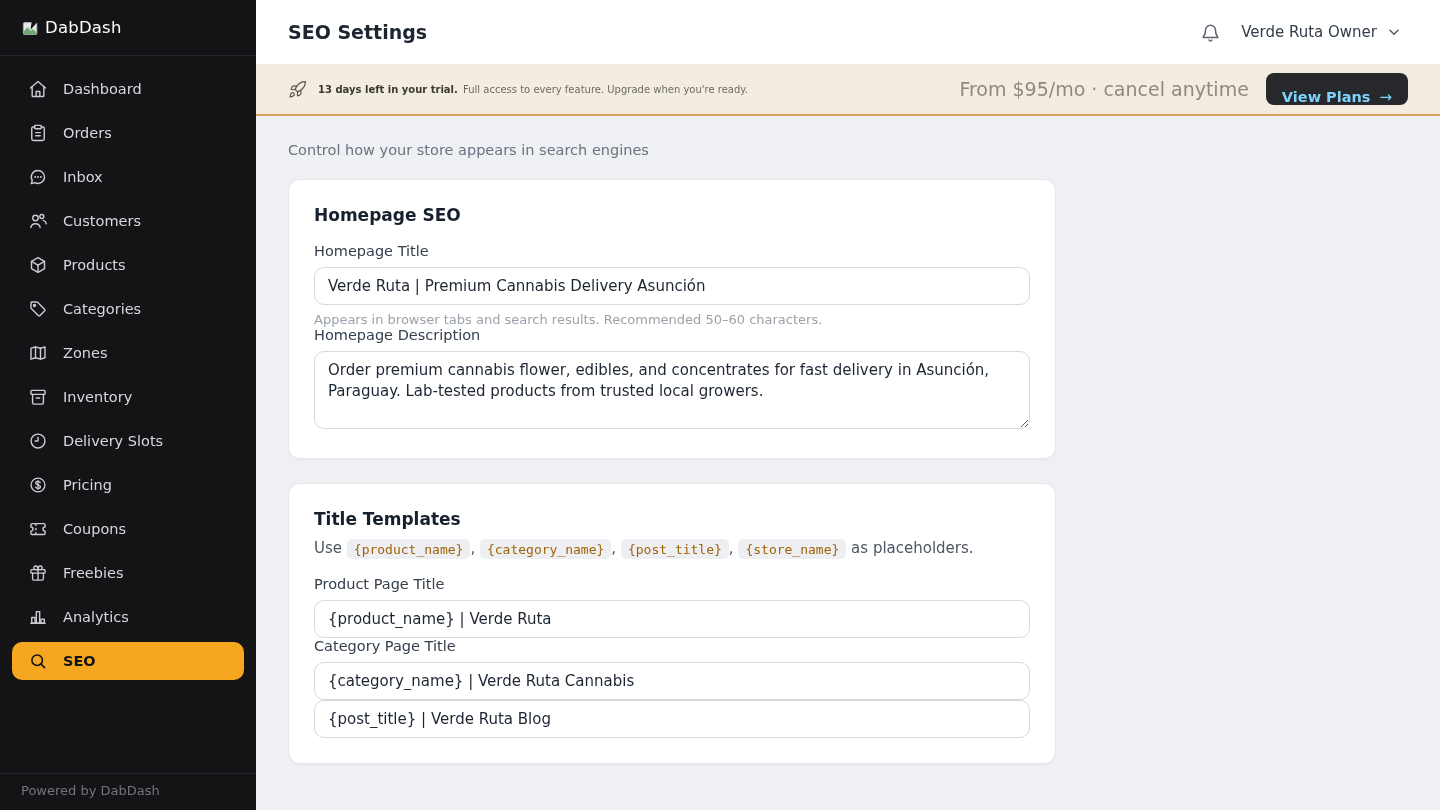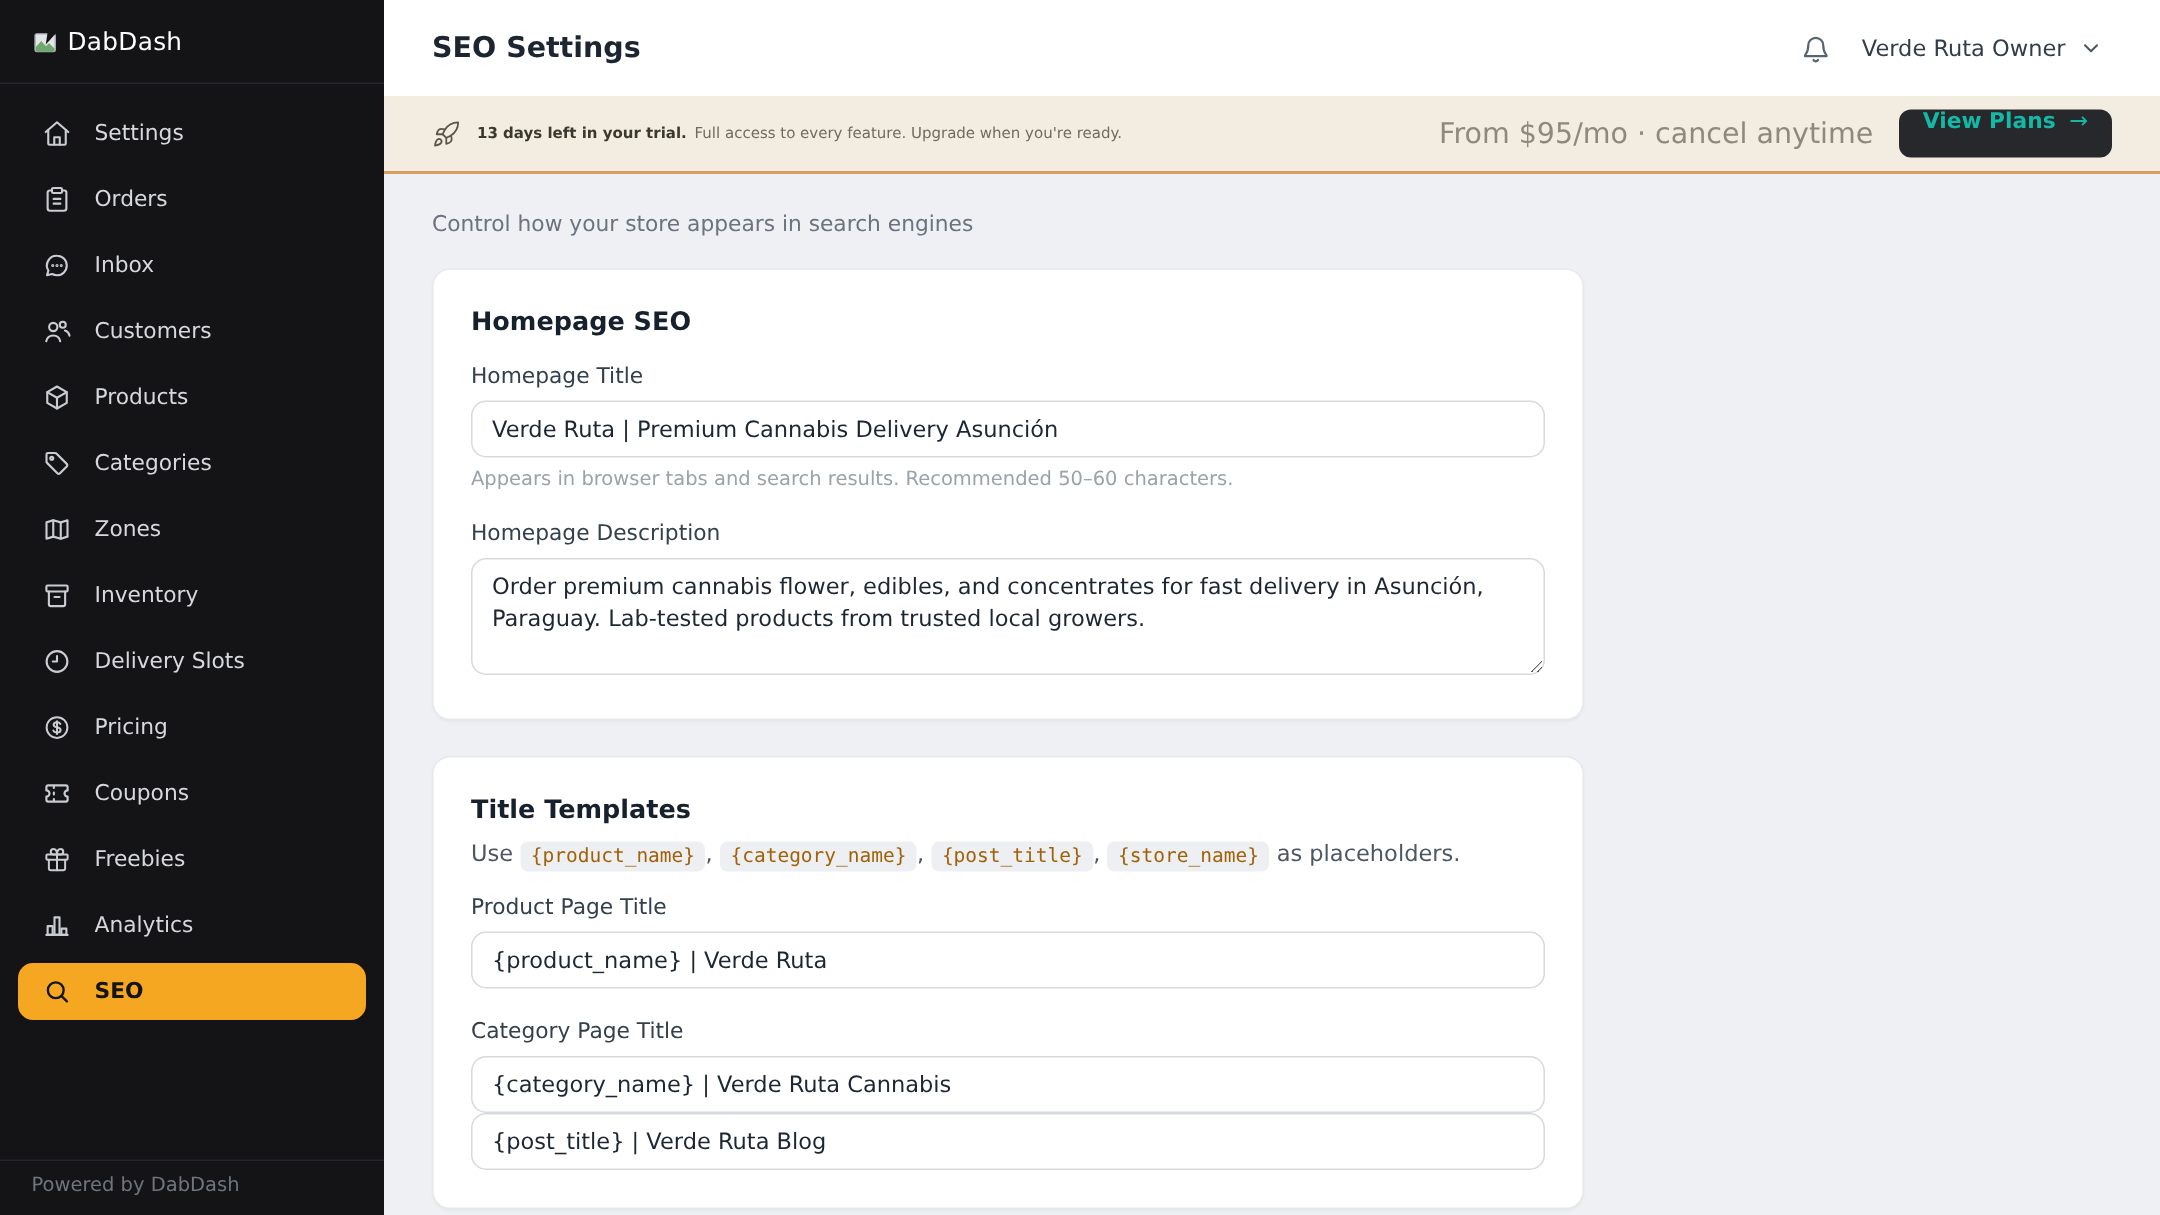--- a/index.html
+++ b/index.html
@@ -56,37 +56,37 @@
     border-bottom:2px solid var(--banner-border,#d7a063);
     display:flex; align-items:center; justify-content:space-between;
     padding:0 32px; flex:none;
   }
   .banner-left { display:flex; align-items:center; gap:11px; font-size:10px; color:#6e6b60; }
   .banner-left .rocket { color:#5a564b; flex:none; }
   .banner-title { font-weight:bold; color:#3b382f; margin-right:2px; }
   .banner-right { display:flex; align-items:center; gap:17px; }
   .pricing-note { font-size:19px; color:#8e8a7b; }
   .view-plans {
-    background:var(--button-bg,#26282b); color:#14b8a6; border:none; cursor:pointer;
+    background:var(--button-bg,#26282b); color:#7dd3fc; border:none; cursor:pointer;
     font-family:inherit; font-size:14.5px; font-weight:bold;
     height:32px; padding:0 16px; border-radius:8px;
-    display:flex; align-items:flex-start; gap:9px;
+    display:flex; align-items:flex-end; gap:9px;
   }
   .view-plans .arrow { font-weight:normal; font-size:15px; line-height:1; }
 
   
   .content { flex:1 1 auto; overflow:hidden; padding:26px 32px; }
   .intro { font-size:14.5px; color:#6b7280; }
   .card {
     width:768px; background:#fff; border:1px solid #e7e9ec; border-radius:12px;
     padding:25px; margin-top:21px; box-shadow:0 1px 2px rgba(16,24,40,.04);
   }
   .card h2 { margin:0 0 18px; font-size:17px; color:#17212d; }
   .field-label { display:block; font-size:14.5px; color:#35404d; margin:0 0 8px; }
-  .field-label.spaced { margin-top:21px; }
+  .field-label.spaced { }
   .text-input {
     width:100%; height:38px; border:1px solid #d6dade; border-radius:10px;
     padding:0 13px; font-family:inherit; font-size:15px; color:#1d2633; background:#fff;
   }
   .helper { font-size:13px; color:#9aa2ab; margin-top:7px; }
   textarea.text-area {
     width:100%; height:78px; border:1px solid #d6dade; border-radius:10px;
     padding:8px 13px; font-family:inherit; font-size:15px; color:#1d2633;
     line-height:1.4; resize:both;
   }
@@ -114,21 +114,21 @@
 
   <nav class="nav">
     <div class="nav-item">
       <span class="nicon">
         <svg viewBox="0 0 24 24" width="20" height="20" fill="none" stroke="currentColor" stroke-width="1.7" stroke-linecap="round" stroke-linejoin="round">
             <path d="M3 10.8 12 3l9 7.8"></path>
             <path d="M5 9.3V20a1 1 0 0 0 1 1h12a1 1 0 0 0 1-1V9.3"></path>
             <path d="M9.8 21v-6h4.4v6"></path>
           </svg>
       </span>
-      <span>Settings</span>
+      <span>Dashboard</span>
     </div>
     <div class="nav-item">
       <span class="nicon">
         <svg viewBox="0 0 24 24" width="20" height="20" fill="none" stroke="currentColor" stroke-width="1.7" stroke-linecap="round" stroke-linejoin="round">
             <rect x="8" y="2.8" width="8" height="4" rx="1"></rect>
             <path d="M16 4.8h1.8c.9 0 1.7.7 1.7 1.6V19a2 2 0 0 1-2 2H6.5a2 2 0 0 1-2-2V6.4c0-.9.8-1.6 1.7-1.6H8"></path>
             <path d="M9.3 11.5h5.4M9.3 15.3h5.4"></path>
           </svg>
       </span>
       <span>Orders</span>

